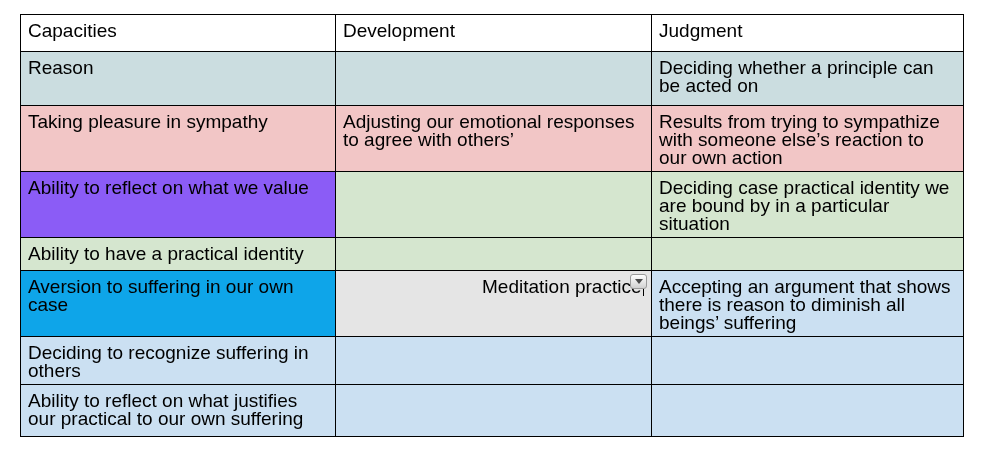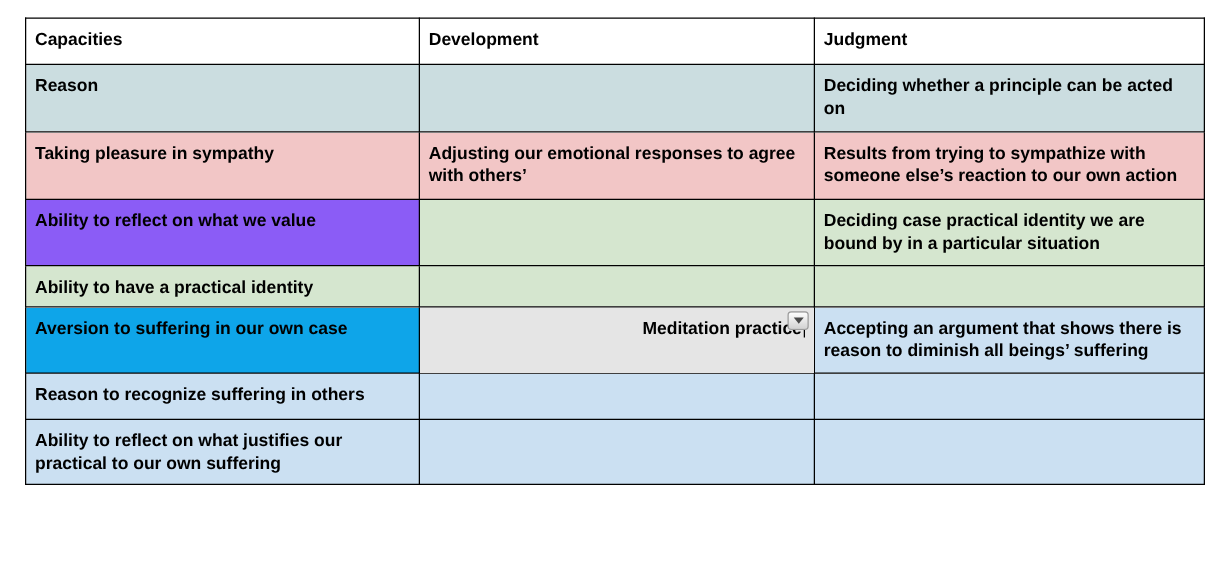--- a/index.html
+++ b/index.html
@@ -21,23 +21,23 @@
     table-layout: fixed;
     margin: 14px 0 0 20px;
     width: 943px;
   }
   table.doc-table th,
   table.doc-table td {
     border: 1.4px solid #000000;
     vertical-align: top;
     text-align: left;
     padding: 7px 7px 4px 7px;
-    font-size: 14px;
+    font-size: 19px;
     line-height: 18px;
-    font-weight: 700;
+    font-weight: 400;
     color: #000000;
     overflow: hidden;
     box-sizing: border-box;
   }
   tr.r-header th {
     background: #ffffff;
   }
   td.active-cell {
     position: relative;
   }
@@ -119,21 +119,21 @@
         <td style="background-color: #0ea5e9;">Aversion to suffering in our own case</td>
         <td class="active-cell" style="background-color: #e5e5e5; text-align: right;">
           <span>Meditation practice</span><span class="caret"></span>
           <span class="dd-btn">
             <span class="dd-glyph"></span>
           </span>
         </td>
         <td style="background-color: rgb(203, 224, 242);">Accepting an argument that shows there is reason to diminish all beings’ suffering</td>
       </tr>
       <tr style="height:37px">
-        <td style="background-color: rgb(203, 224, 242);">Reason to recognize suffering in others</td>
+        <td style="background-color: rgb(203, 224, 242);">Deciding to recognize suffering in others</td>
         <td style="background-color: rgb(203, 224, 242);"></td>
         <td style="background-color: rgb(203, 224, 242);"></td>
       </tr>
       <tr style="height:52px">
         <td style="background-color: rgb(203, 224, 242);">Ability to reflect on what justifies our practical to our own suffering</td>
         <td style="background-color: rgb(203, 224, 242);"></td>
         <td style="background-color: rgb(203, 224, 242);"></td>
       </tr>
     </tbody>
   </table>

